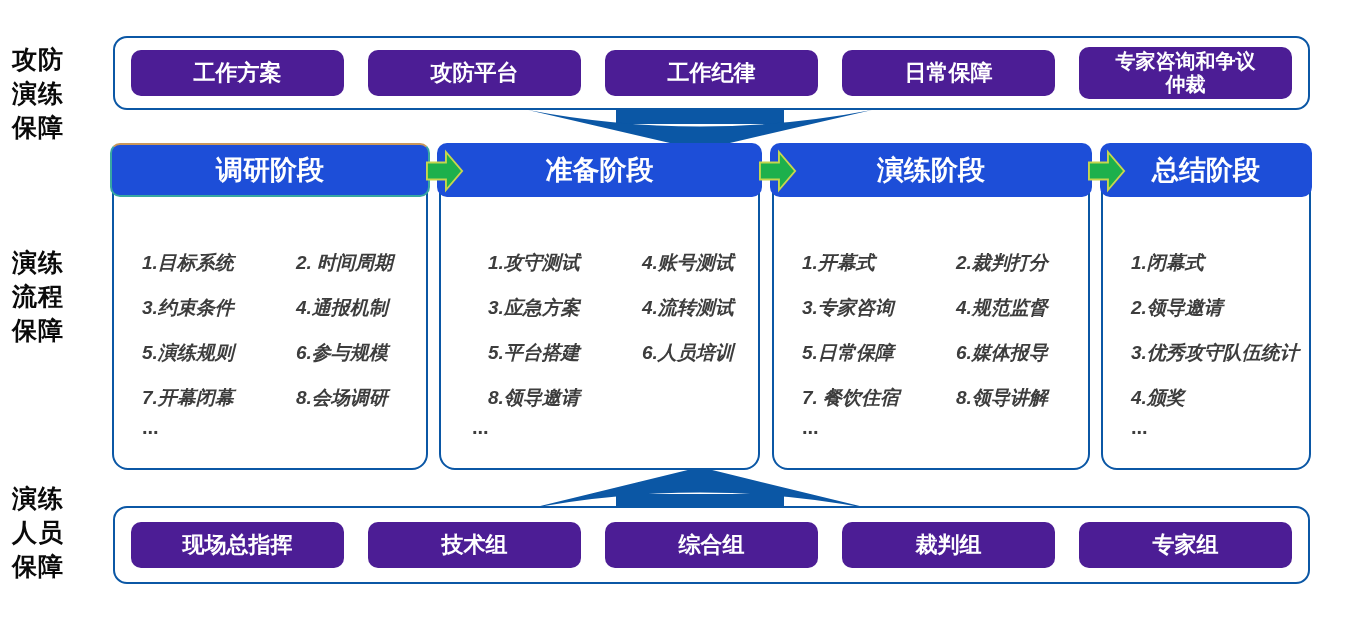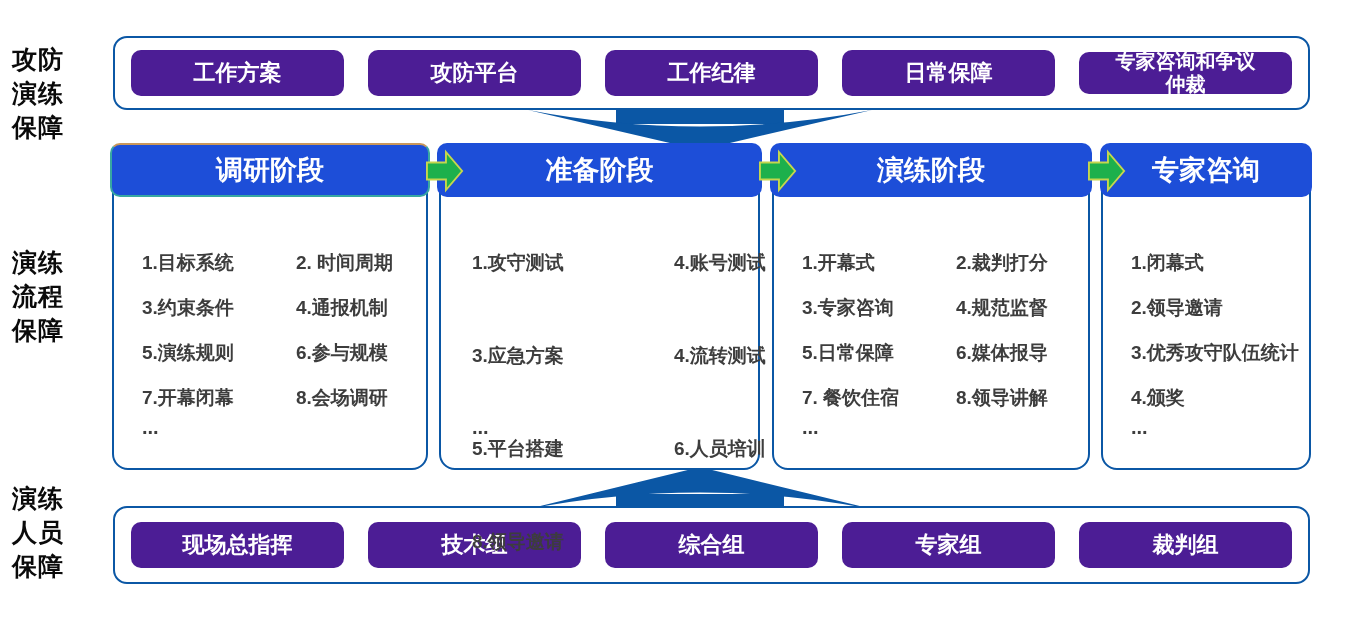--- a/index.html
+++ b/index.html
@@ -12,45 +12,45 @@
 
   
   .pill-container{position:absolute;left:113px;width:1197px;border:2px solid #0b57a5;
     border-radius:14px;display:flex;align-items:center;justify-content:space-between;
     padding:0 16px;box-sizing:border-box;background:#fff;}
   .pill-container.top{top:36px;height:74px;}
   .pill-container.bottom{top:506px;height:78px;}
   .pill{width:213px;height:46px;background:#4c1d95;border-radius:10px;color:#fff;
     font-size:22px;font-weight:bold;display:flex;align-items:center;justify-content:center;
     text-align:center;}
-  .pill.two-line{height:42px;font-size:20px;line-height:1.15;}
+  .pill.two-line{height:52px;font-size:20px;line-height:1.15;}
   .pill.two-line .pill-label{display:block;max-width:150px;}
 
   
   .big-arrow{position:absolute;z-index:0;}
   .big-arrow.down{left:528px;top:109px;}
   .big-arrow.up{left:528px;top:466px;}
 
   
   .phase-header{position:absolute;top:143px;height:54px;background:#1d4ed8;border-radius:10px;
     color:#fff;font-size:27px;font-weight:bold;display:flex;align-items:center;
     justify-content:center;z-index:2;box-sizing:border-box;}
   .phase-header.selected{border:2px solid #38a7a2;border-top-color:#c9975a;}
   .phase-body{position:absolute;top:170px;height:300px;background:#fff;
     border:2px solid #0b57a5;border-radius:16px;box-sizing:border-box;z-index:1;}
   .ph1{left:110px;width:320px;}  .pb1{left:112px;width:316px;}
   .ph2{left:437px;width:325px;justify-content:center;}  .pb2{left:439px;width:321px;}
   .ph3{left:770px;width:322px;}  .pb3{left:772px;width:318px;}
   .ph4{left:1100px;width:212px;} .pb4{left:1101px;width:210px;}
 
   .phase-items{position:absolute;top:240px;display:grid;grid-auto-rows:45px;
-    align-items:center;z-index:3;font-size:19px;font-weight:600;color:#3d3d3d;}
+    align-items:center;z-index:3;font-size:19px;font-weight:600;color:#3d3d3d;font-style:italic;}
   .cols2{grid-template-columns:154px auto;}
   .cols1{grid-template-columns:auto;}
-  .pi1{left:142px;} .pi2{left:472px;gap:48px;} .pi3{left:802px;} .pi4{left:1131px;}
+  .pi1{left:142px;} .pi2{left:488px;} .pi3{left:802px;} .pi4{left:1131px;}
   .more{position:absolute;top:416px;font-size:20px;font-weight:bold;color:#3d3d3d;z-index:3;}
   .mo1{left:142px;} .mo2{left:472px;} .mo3{left:802px;} .mo4{left:1131px;}
 
   
   .green-arrow{position:absolute;top:149px;z-index:4;}
   .ga1{left:426px;} .ga2{left:759px;} .ga3{left:1088px;}
 </style>
 </head>
 <body>
 
@@ -143,21 +143,21 @@
     <span>8.领导讲解</span>
   </div>
   <div class="more mo3">...</div>
 
   <svg class="green-arrow ga3" width="38" height="44" viewBox="0 0 40 46">
     <polygon points="1,14 21,14 21,3 38,23 21,43 21,32 1,32" fill="#1db04c" stroke="#c6d64e" stroke-width="2"></polygon>
   </svg>
 
   <div class="phase-body pb4"></div>
   <div class="phase-header ph4">
-      <span>专家咨询</span>
+      <span>总结阶段</span>
     </div>
   <div class="phase-items cols1 pi4">
     <span>1.闭幕式</span>
     <span>2.领导邀请</span>
     <span>3.优秀攻守队伍统计</span>
     <span>4.颁奖</span>
   </div>
   <div class="more mo4">...</div>
 
   <svg class="big-arrow up" width="344" height="44" viewBox="0 0 344 44">
@@ -169,20 +169,20 @@
     <div class="pill">
         <span class="pill-label">现场总指挥</span>
       </div>
     <div class="pill">
         <span class="pill-label">技术组</span>
       </div>
     <div class="pill">
         <span class="pill-label">综合组</span>
       </div>
     <div class="pill">
-        <span class="pill-label">专家组</span>
+        <span class="pill-label">裁判组</span>
       </div>
     <div class="pill">
-        <span class="pill-label">裁判组</span>
+        <span class="pill-label">专家组</span>
       </div>
   </div>
 
 </div>
 
 </body></html>

